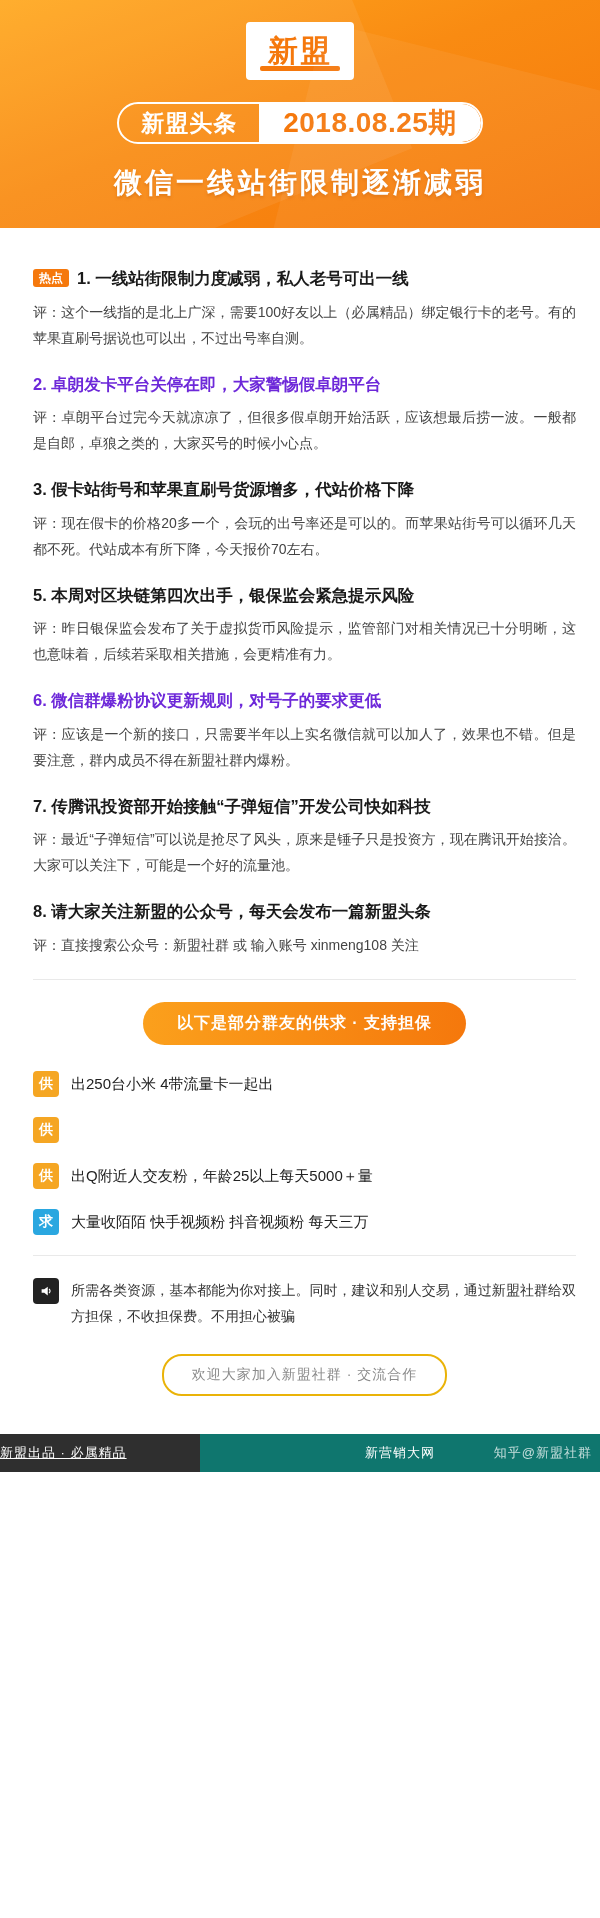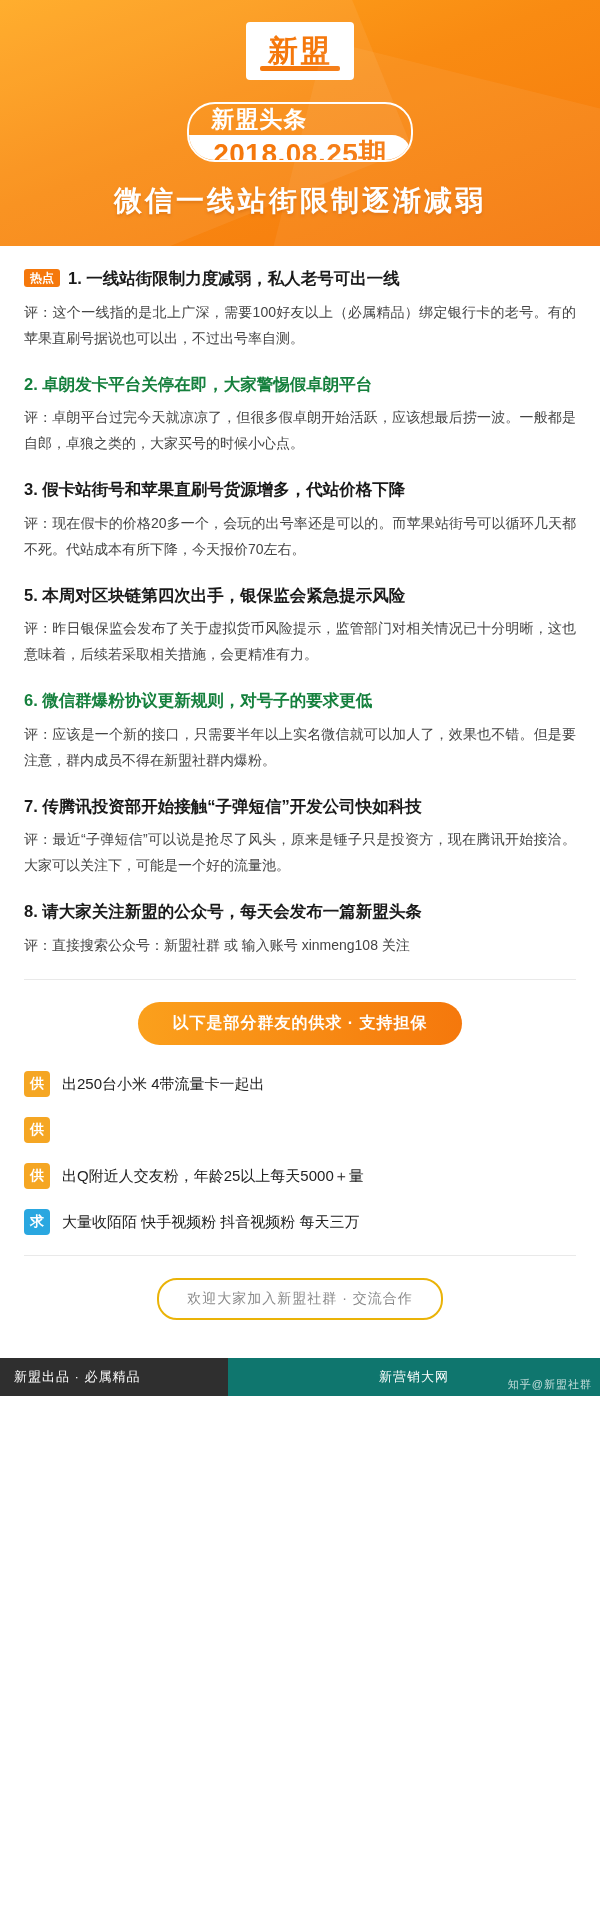--- a/index.html
+++ b/index.html
@@ -68,22 +68,21 @@
     display: flex;
     justify-content: center;
     margin-bottom: 20px;
   }
   .banner-pill {
     display: flex;
     align-items: stretch;
     border: 2px solid #ffffff;
     border-radius: 28px;
     overflow: hidden;
-    height: 60px;
-    flex-direction: column;
+    height: 42px;
   }
   .pill-left {
     display: flex; align-items: center;
     padding: 0 22px;
     color: #ffffff;
     font-size: 23px;
     font-weight: bold;
     letter-spacing: 1px;
   }
   .pill-right {
@@ -102,21 +101,22 @@
     color: #ffffff;
     font-size: 28px;
     font-weight: bold;
     letter-spacing: 3px;
     text-shadow: 0 2px 3px rgba(180,80,0,0.35);
   }
 
   
   .card {
     background: #ffffff;
-    padding: 20px 24px 10px;
+    padding: 38px 24px 10px;
+    margin-left: 9px;
   }
   .item { margin-bottom: 20px; }
   .item-title {
     font-size: 16.5px;
     font-weight: bold;
     line-height: 1.5;
     margin-bottom: 9px;
     display: flex;
     align-items: flex-start;
     flex-wrap: wrap;
@@ -128,21 +128,21 @@
     font-size: 12px;
     font-weight: bold;
     border-radius: 3px;
     padding: 3px 6px;
     margin-right: 8px;
     line-height: 1;
     position: relative;
     top: 3px;
   }
   .t-dark { color: #1a1a1a; }
-  .t-orange { color: #15803d; }
+  .t-orange { color: #6d28d9; }
   .item-comment {
     font-size: 14px;
     line-height: 1.85;
     color: #444;
     text-align: justify;
   }
   .divider {
     border: none;
     border-top: 1px solid #e9e9e9;
     margin: 6px 0 22px;
@@ -226,41 +226,41 @@
 
   
   .footer {
     display: flex;
     height: 38px;
     font-size: 13px;
     color: #ffffff;
   }
   .footer-left {
     flex: 0 0 auto;
-    width: 228px;
+    width: 200px;
     background: #2f2f2f;
     display: flex;
     align-items: center;
-    padding-left: 14px;
-    letter-spacing: 1px;
+    letter-spacing: 1px;
+    text-decoration: underline;
   }
   .footer-right {
     flex: 1 1 auto;
     background: #0f766e;
     display: flex;
     align-items: center;
     justify-content: center;
     letter-spacing: 1px;
     position: relative;
   }
   .footer-watermark {
     position: absolute;
     right: 8px;
-    bottom: 4px;
-    font-size: 11px;
+    bottom: 10px;
+    font-size: 13px;
     color: rgba(255,255,255,0.75);
   }
 </style>
 </head>
 <body>
 
 <div class="page">
 
   <div class="header">
     <div class="logo-wrap">
@@ -336,20 +336,29 @@
       <div class="tag tag-gong">供</div>
       <div class="offer-text">出Q附近人交友粉，年龄25以上每天5000＋量</div>
     </div>
     <div class="offer">
       <div class="tag tag-qiu">求</div>
       <div class="offer-text">大量收陌陌 快手视频粉 抖音视频粉 每天三万</div>
     </div>
 
     <hr class="divider">
 
+    <div class="note">
+      <div class="speaker">
+        <svg width="14" height="14" viewBox="0 0 16 16" aria-hidden="true">
+          <path d="M3 6 h3 l4-3 v10 l-4-3 H3 z" fill="#ffffff"></path>
+          <path d="M11.5 5.5 a3.6 3.6 0 0 1 0 5" stroke="#ffffff" stroke-width="1.2" fill="none"></path>
+        </svg>
+      </div>
+      <div class="note-text">所需各类资源，基本都能为你对接上。同时，建议和别人交易，通过新盟社群给双方担保，不收担保费。不用担心被骗</div>
+    </div>
 
     <div class="join-row">
       <div class="join-btn">欢迎大家加入新盟社群 · 交流合作</div>
     </div>
   </div>
 
   <div class="footer">
     <div class="footer-left">新盟出品 · 必属精品</div>
     <div class="footer-right">
       <span>新营销大网</span>

